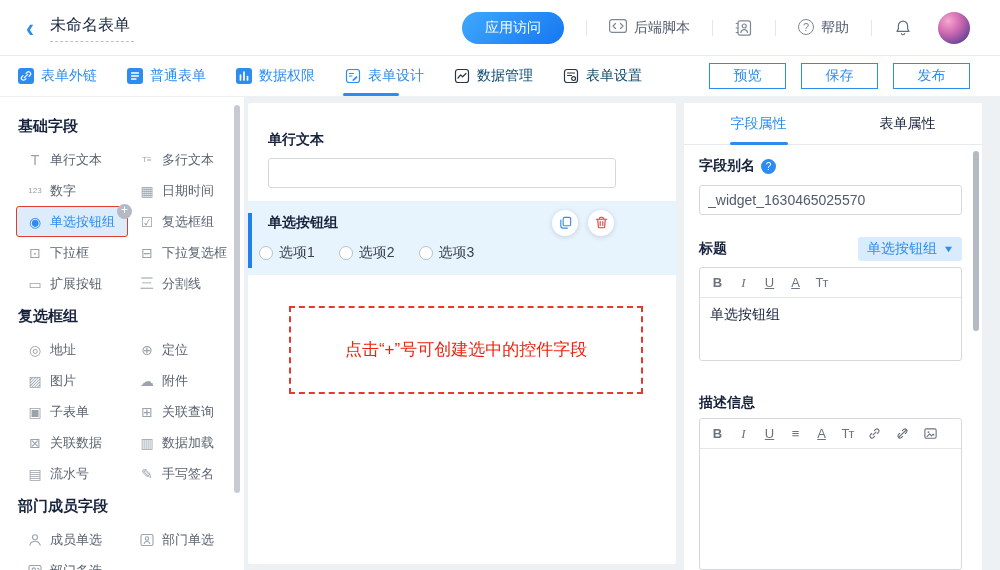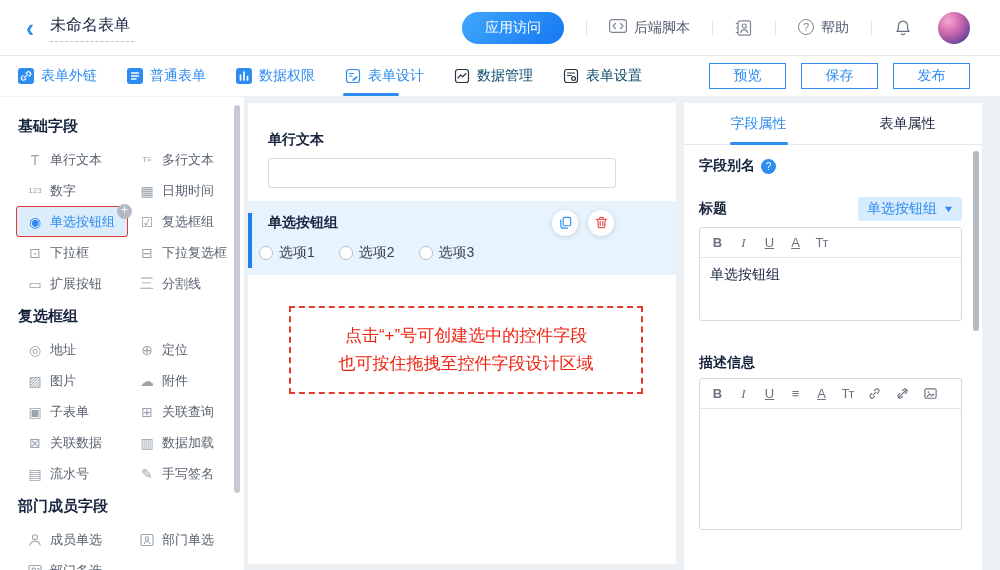--- a/index.html
+++ b/index.html
@@ -360,38 +360,38 @@
               <span>选项2</span>
             </span>
             <span class="ropt">
               <span class="rdot"></span>
               <span>选项3</span>
             </span>
           </div>
       </div>
       <div class="hint">
         <div>点击“+”号可创建选中的控件字段</div>
-        <div>也可按住拖拽至控件字段设计区域</div>
       </div>
     </main>
 
     <aside class="panel">
       <div class="ptabs">
         <div class="ptab active">
             <span>字段属性</span>
           </div>
         <div class="ptab">
             <span>表单属性</span>
           </div>
       </div>
       <div class="pbody">
         <div class="plabel-row">
           <span class="plabel">字段别名</span>
           <span class="qbadge">?</span>
         </div>
+        <input class="p-input" value="_widget_1630465025570" style="">
         <div class="plabel-row title-row">
           <span class="plabel">标题</span>
           <span class="dropdown">
             <span>单选按钮组</span>
             <span class="caret">▼</span>
           </span>
         </div>
         <div class="editor">
           <div class="etoolbar" id="title-toolbar">
               <span class="tbtn tb-bold">B</span>

